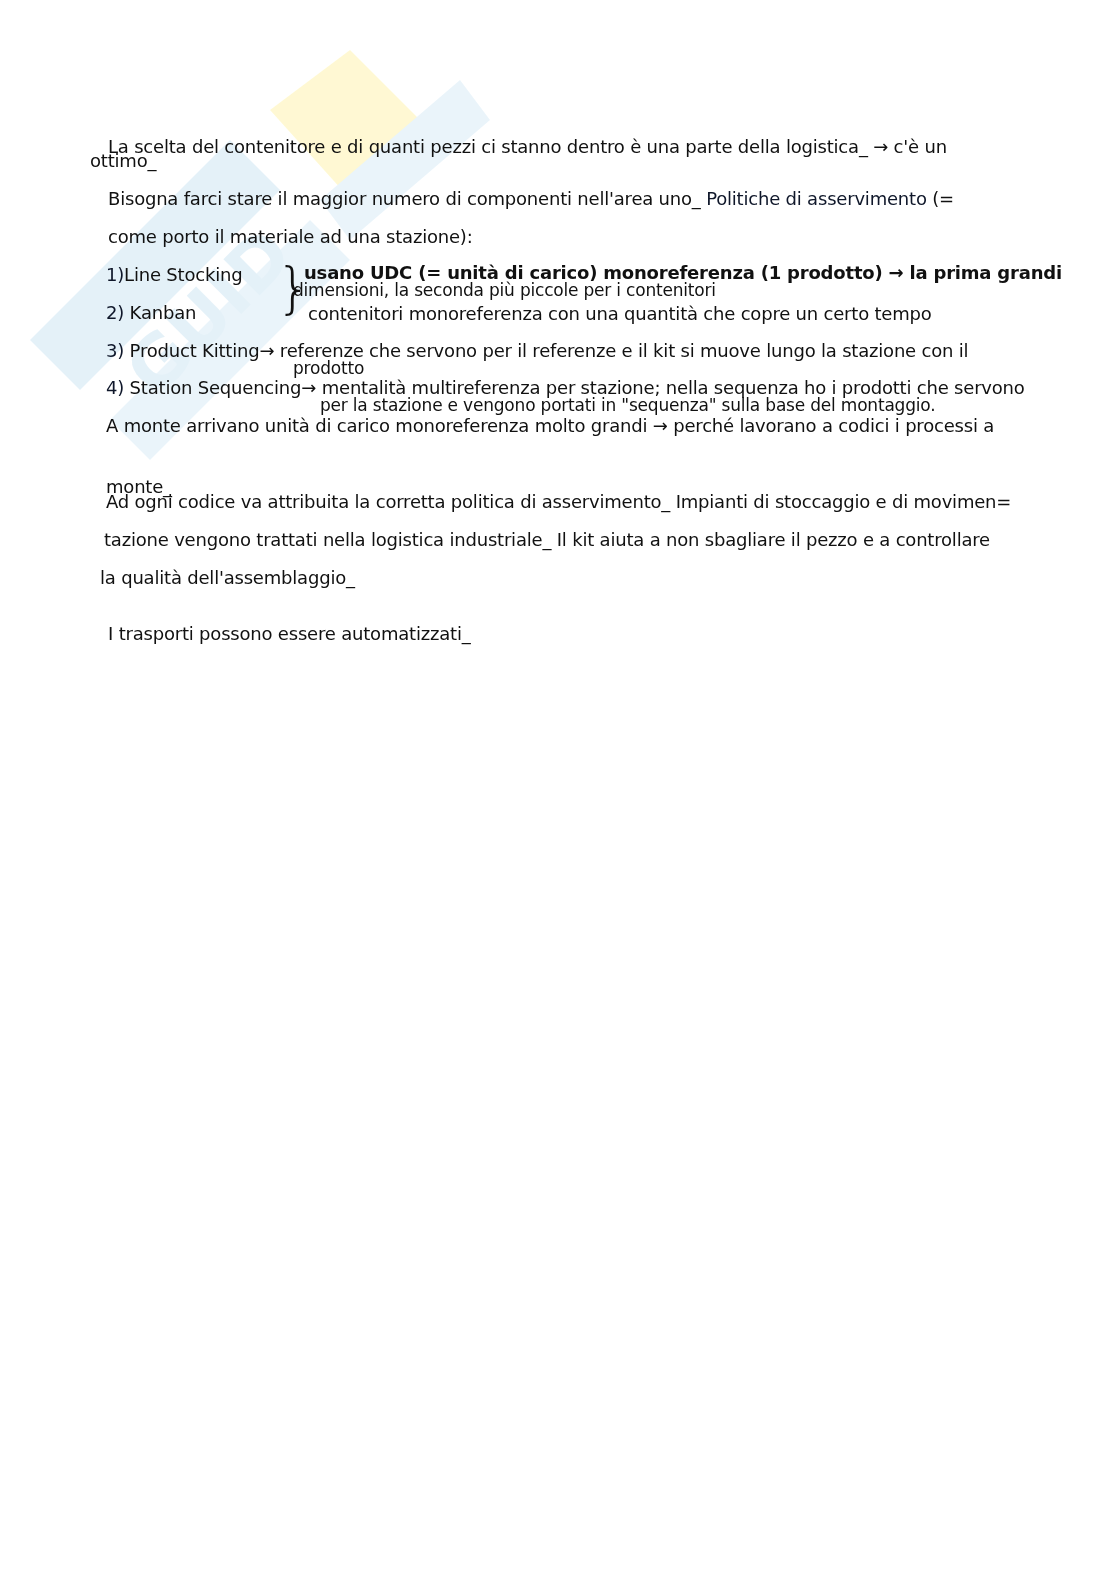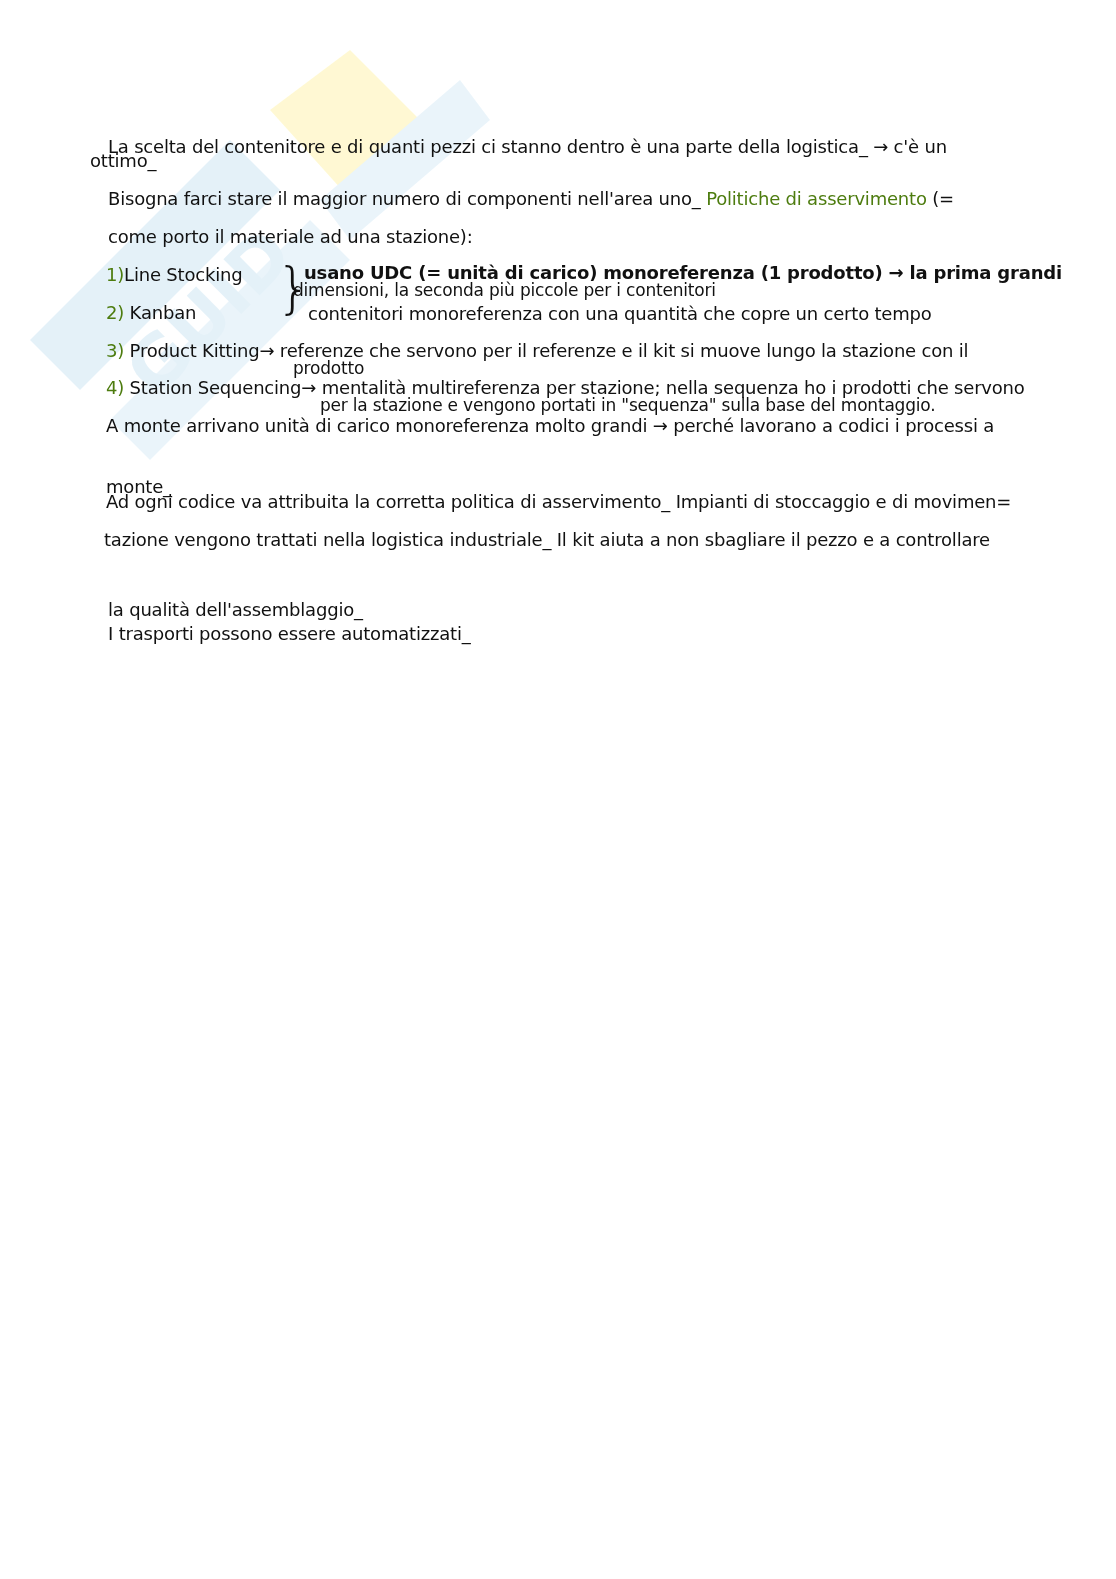--- a/index.html
+++ b/index.html
@@ -2,21 +2,21 @@
 <html><head>
 <meta charset="utf-8">
 <style>
   html, body { margin: 0; padding: 0; background: #ffffff; }
   body { width: 1116px; height: 1579px; position: relative; overflow: hidden;
          font-family: "DejaVu Sans", sans-serif; color: #111; }
   .watermark { position: absolute; left: 20px; top: 40px; width: 500px; height: 420px; pointer-events: none; }
   .page { position: absolute; left: 0; top: 0; width: 1116px; }
   .line { position: absolute; font-size: 18px; white-space: nowrap; letter-spacing: -0.2px; }
   .small { font-size: 17px; line-height: 15px; }
-  .orange { color: #4d7c0f; }
+  .orange { color: #0f172a; }
   .brace { position: absolute; font-size: 56px; line-height: 56px; color: #111; font-family: "DejaVu Sans", sans-serif; font-weight: 200; }
 </style>
 </head>
 <body>
 
 <svg class="watermark" viewBox="0 0 500 420">
   <g opacity="0.55">
     <path d="M10 300 L210 100 L260 150 L60 350 Z" fill="#cfe6f3"></path>
     <path d="M90 380 L290 180 L330 220 L130 420 Z" fill="#d9ecf7"></path>
     <path d="M250 70 L330 10 L420 100 L340 170 Z" fill="#fff4b0"></path>
@@ -60,16 +60,16 @@
     <span class="orange">4)</span>
     <span>Station Sequencing</span><span>→ mentalità multireferenza per stazione; nella sequenza ho i prodotti che servono</span>
   </div>
   <div class="line small" style="left:320px; top:398px;">per la stazione e vengono portati in "sequenza" sulla base del montaggio.</div>
 
   <div class="line" style="left:106px; top:415px;">A monte arrivano unità di carico monoreferenza molto grandi → perché lavorano a codici i processi a</div>
   <div class="line" style="left:106px; top:453px;margin-top:23px;">monte_</div>
 
   <div class="line" style="left:106px; top:491px;">Ad ogni codice va attribuita la corretta politica di asservimento_ Impianti di stoccaggio e di movimen=</div>
   <div class="line" style="left:104px; top:529px;">tazione vengono trattati nella logistica industriale_ Il kit aiuta a non sbagliare il pezzo e a controllare</div>
-  <div class="line" style="left:108px; top:567px;margin-top:32px;">la qualità dell'assemblaggio_</div>
+  <div class="line" style="left:100px; top:567px;">la qualità dell'assemblaggio_</div>
 
   <div class="line" style="left:108px; top:623px;">I trasporti possono essere automatizzati_</div>
 </div>
 
 </body></html>

